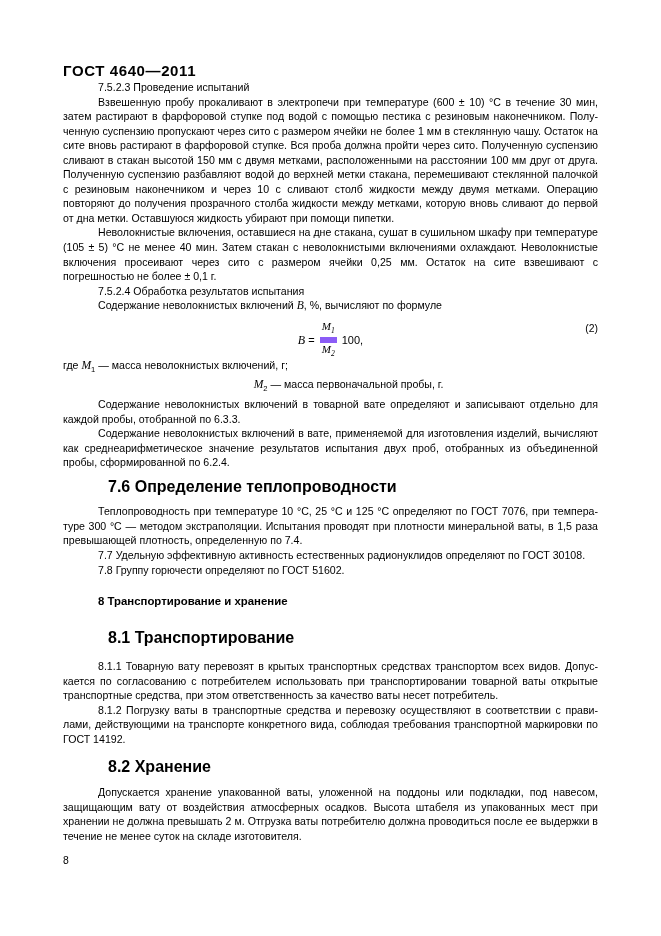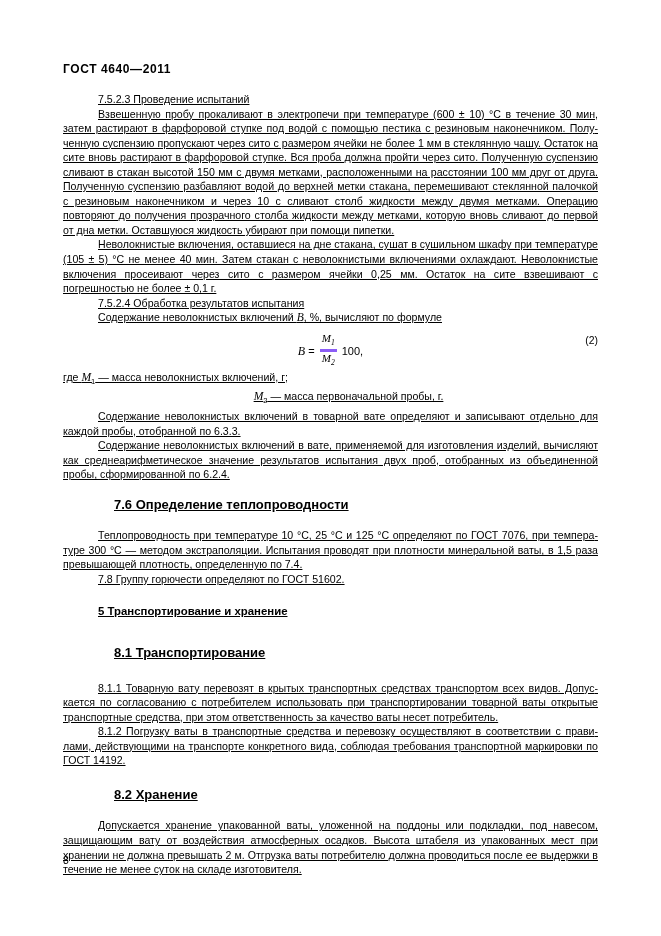--- a/index.html
+++ b/index.html
@@ -13,30 +13,29 @@
     height: 936px;
     background: #ffffff;
     font-family: "Liberation Sans", sans-serif;
     color: #000000;
     overflow: hidden;
   }
   .header {
     position: absolute;
     left: 63px;
     top: 62px;
-    font-size: 12px;
+    font-size: 15px;
     font-weight: bold;
     letter-spacing: 0.6px;
   }
   .body {
     position: absolute;
     left: 63px;
-    top: 92px;
+    top: 80px;
     width: 535px;
-    text-decoration: underline;
   }
   p.t {
     margin: 0;
     font-size: 10.6px;
     line-height: 14.55px;
     text-align: justify;
     text-indent: 35px;
     -webkit-hyphens: manual;
     hyphens: manual;
   }
@@ -47,22 +46,22 @@
     text-indent: 35px;
   }
   h2.sec {
     margin: 0;
     font-size: 11.4px;
     font-weight: bold;
     line-height: 14.55px;
     text-indent: 35px;
   }
   h3.sub {
-    margin: 16px;
-    font-size: 13px;
+    margin: 10px;
+    font-size: 16px;
     font-weight: bold;
     line-height: 14.55px;
     text-indent: 35px;
   }
   .gap-sm { height: 4px; }
   .gap-md { height: 12px; }
   .gap-lg { height: 17px; }
 
   .formula-row {
     position: relative;
@@ -86,21 +85,21 @@
   .frac {
     display: inline-block;
     vertical-align: middle;
     text-align: center;
     margin: 0 2px;
     position: relative;
     top: -1px;
   }
   .frac .num {
     display: block;
-    border-bottom: 3px solid #8b5cf6;
+    border-bottom: 6px solid #8b5cf6;
     padding: 0 2px 0px 2px;
     font-style: italic;
     font-family: "Liberation Serif", serif;
     font-size: 11px;
     line-height: 12px;
   }
   .frac .den {
     display: block;
     padding: 0 2px;
     font-style: italic;
@@ -167,24 +166,25 @@
       <p class="dl1"><span>где </span><span class="ivar">M</span><sub>1</sub><span> — масса неволокнистых включений, г;</span></p>
       <p class="dl2"><span class="ivar">M</span><sub>2</sub><span> — масса первоначальной пробы, г.</span></p>
     </div>
 
     <p class="t">Содержание неволокнистых включений в товарной вате определяют и записывают отдельно для каждой пробы, отобранной по 6.3.3.</p>
     <p class="t">Содержание неволокнистых включений в вате, применяемой для изготовления изделий, вычисля­ют как среднеарифметическое значение результатов испытания двух проб, отобранных из объединен­ной пробы, сформированной по 6.2.4.</p>
 
     <h3 class="sub">7.6  Определение теплопроводности</h3>
     <p class="t">Теплопроводность при температуре 10 °C, 25 °C и 125 °C определяют по ГОСТ 7076, при темпера­туре 300 °C — методом экстраполяции. Испытания проводят при плотности минеральной ваты, в 1,5 раза превышающей плотность, определенную по 7.4.</p>
 
+    <p class="t">7.7  Удельную эффективную активность естественных радионуклидов определяют по ГОСТ 30108.</p>
     <p class="t">7.8  Группу горючести определяют по ГОСТ 51602.</p>
 
     <div class="gap-lg"></div>
-    <h2 class="sec">5  Транспортирование и хранение</h2>
+    <h2 class="sec">8  Транспортирование и хранение</h2>
     <div class="gap-md"></div>
 
     <h3 class="sub">8.1  Транспортирование</h3>
     <div class="gap-sm"></div>
     <p class="t">8.1.1  Товарную вату перевозят в крытых транспортных средствах транспортом всех видов. Допус­кается по согласованию с потребителем использовать при транспортировании товарной ваты открытые транспортные средства, при этом ответственность за качество ваты несет потребитель.</p>
     <p class="t">8.1.2  Погрузку ваты в транспортные средства и перевозку осуществляют в соответствии с прави­лами, действующими на транспорте конкретного вида, соблюдая требования транспортной маркировки по ГОСТ 14192.</p>
 
     <div class="gap-sm"></div>
     <h3 class="sub">8.2  Хранение</h3>
     <p class="t">Допускается хранение упакованной ваты, уложенной на поддоны или подкладки, под навесом, защищающим вату от воздействия атмосферных осадков. Высота штабеля из упакованных мест при хранении не должна превышать 2 м. Отгрузка ваты потребителю должна проводиться после ее выдержки в течение не менее суток на складе изготовителя.</p>

